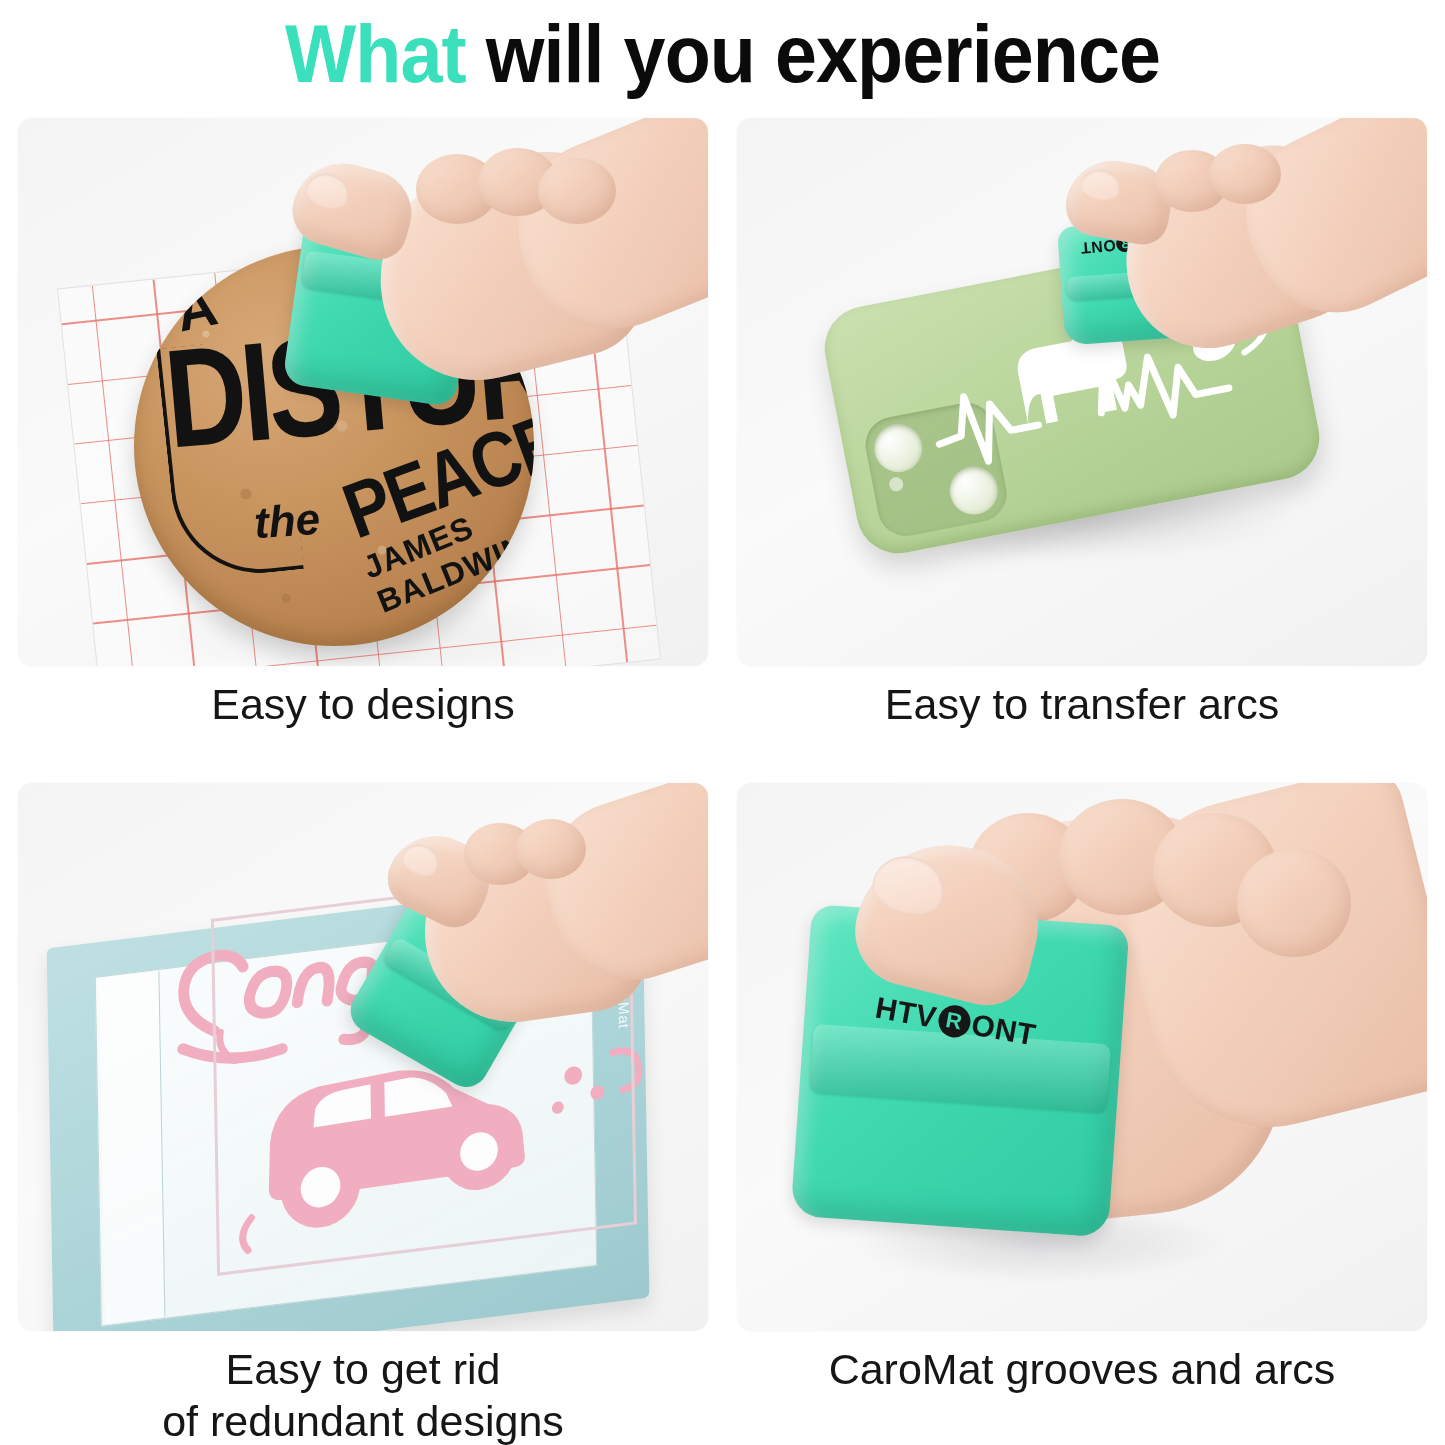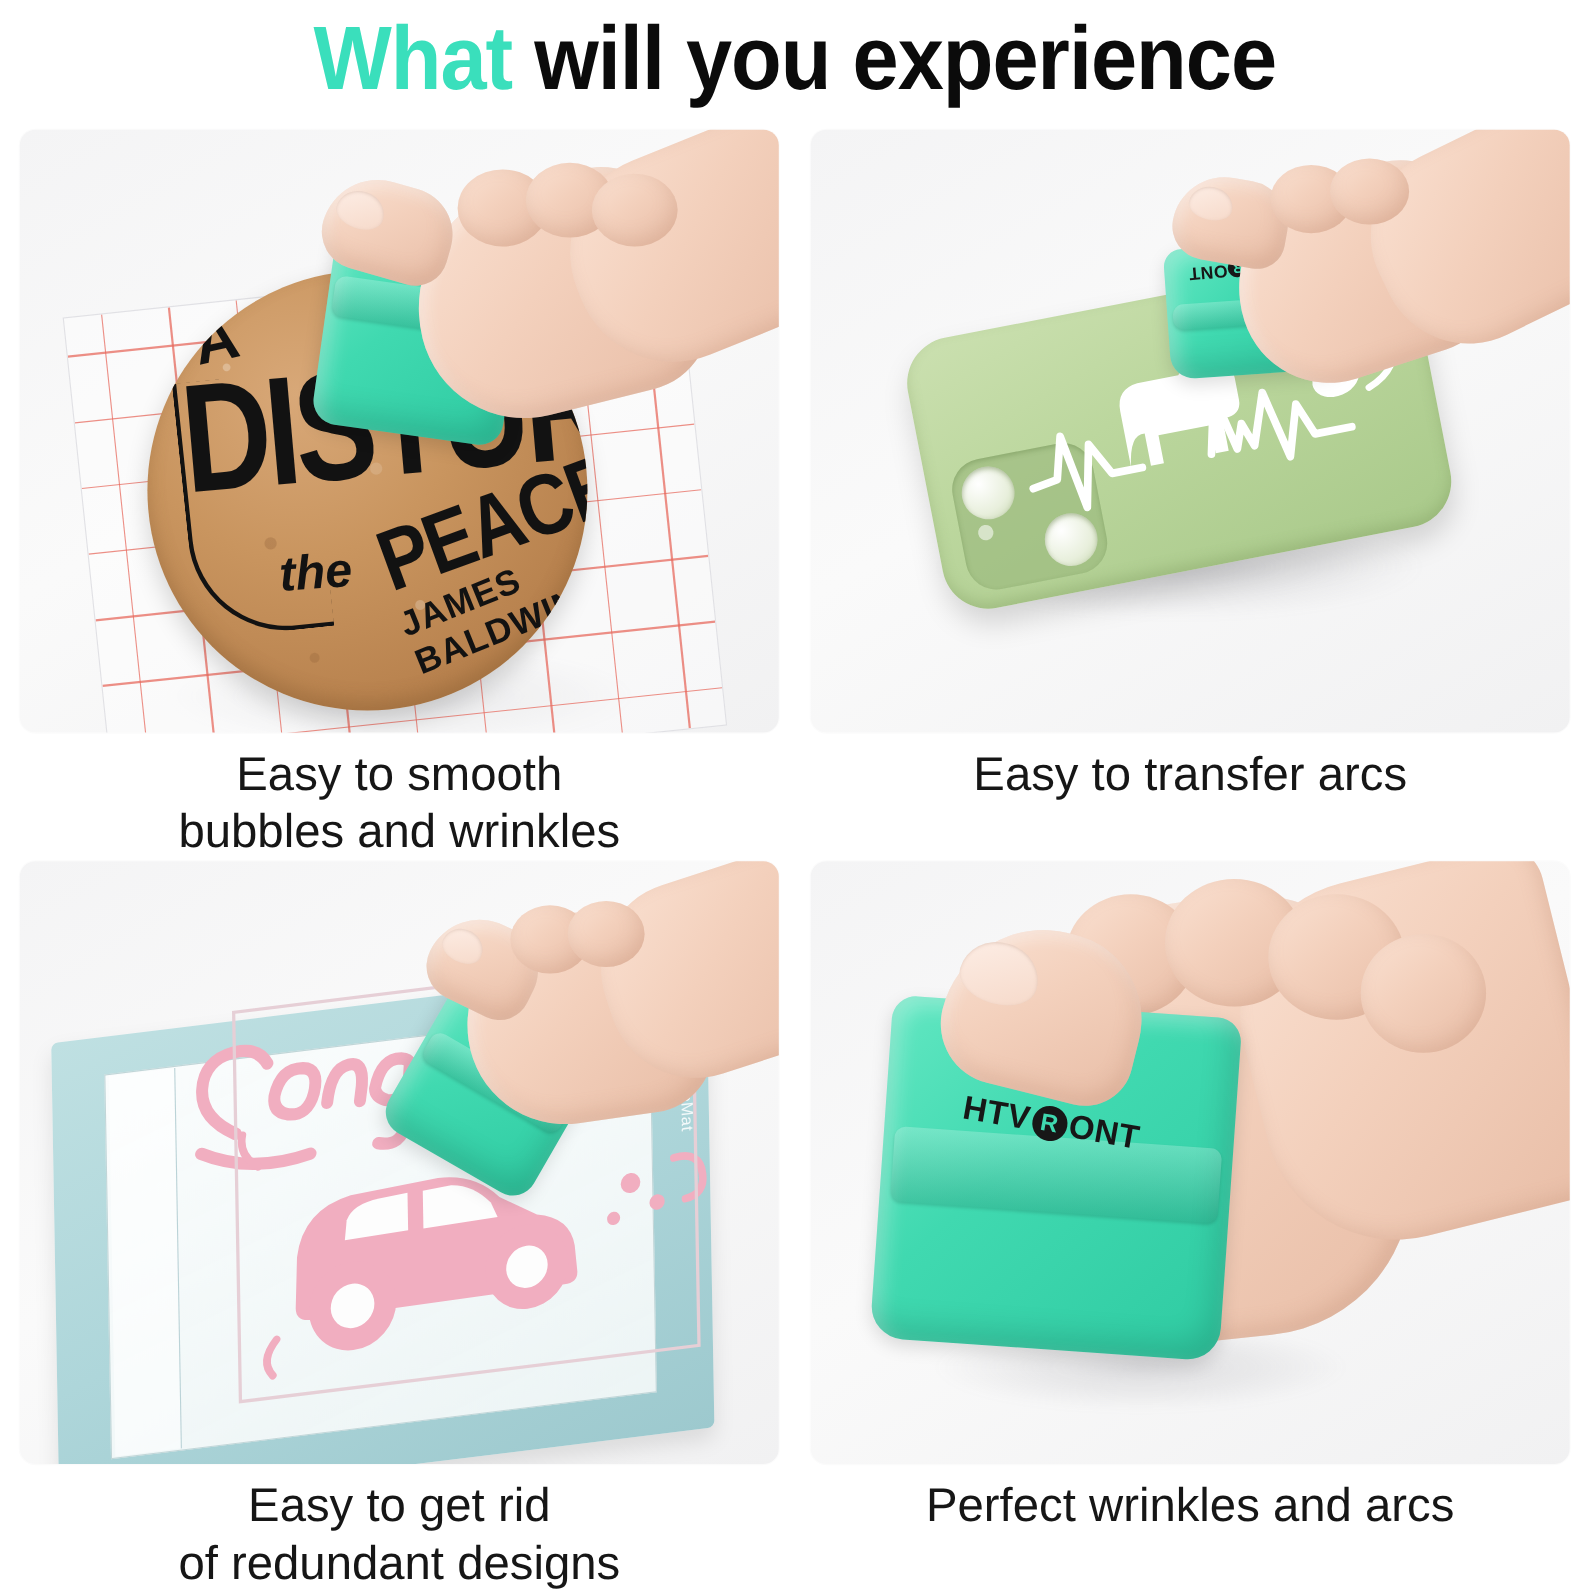--- a/index.html
+++ b/index.html
@@ -322,22 +322,21 @@
         <div class="skin" style="left:276px;top:48px;width:118px;height:86px;border-radius:60px 50px 34px 40px;transform:rotate(16deg);"></div>
         <div class="nail" style="left:288px;top:56px;width:44px;height:34px;transform:rotate(18deg);"></div>
 
         <div class="skin soft" style="left:398px;top:36px;width:82px;height:70px;border-radius:50%;"></div>
         <div class="skin soft" style="left:460px;top:30px;width:80px;height:68px;border-radius:50%;"></div>
         <div class="skin soft" style="left:520px;top:40px;width:78px;height:66px;border-radius:50%;"></div>
       </div>
 
     </div>
     <div class="caption">
-      <div>Easy to smooth</div>
-      <div>bubbles and wrinkles</div>
+      <div>Easy to designs</div>
     </div>
   </div>
 
   <div class="cell c1">
     <div class="photo white-bg">
 
       <div class="softshadow" style="left:110px;top:350px;width:450px;height:95px;"></div>
 
       <div class="phone-case">
         <div class="cam">
@@ -504,17 +503,17 @@
         <div class="lip" style="top:38%;height:22%;"></div>
         <div class="sq-logo" style="left:70px;top:90px;font-size:30px;transform:rotate(6deg);">
           <span>HTV</span>
             <span class="rdot" style="width:32px;height:32px;font-size:22px;margin:0 2px;">R</span>
             <span>ONT</span>
         </div>
       </div>
 
     </div>
     <div class="caption">
-      <div>Perfect wrinkles and arcs</div>
+      <div>CaroMat grooves and arcs</div>
     </div>
   </div>
 
 </div>
 
 </body></html>

